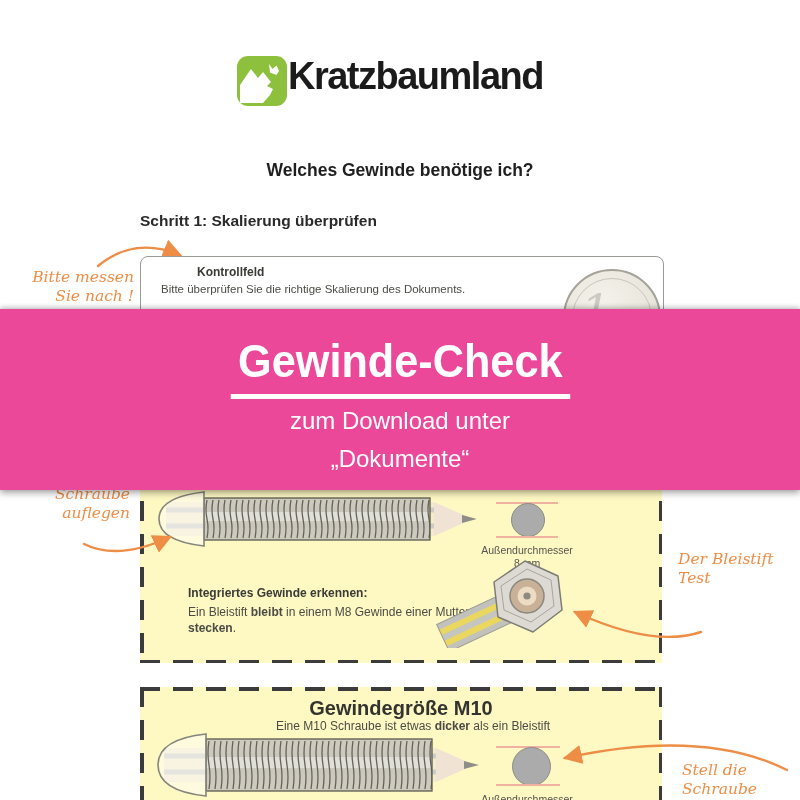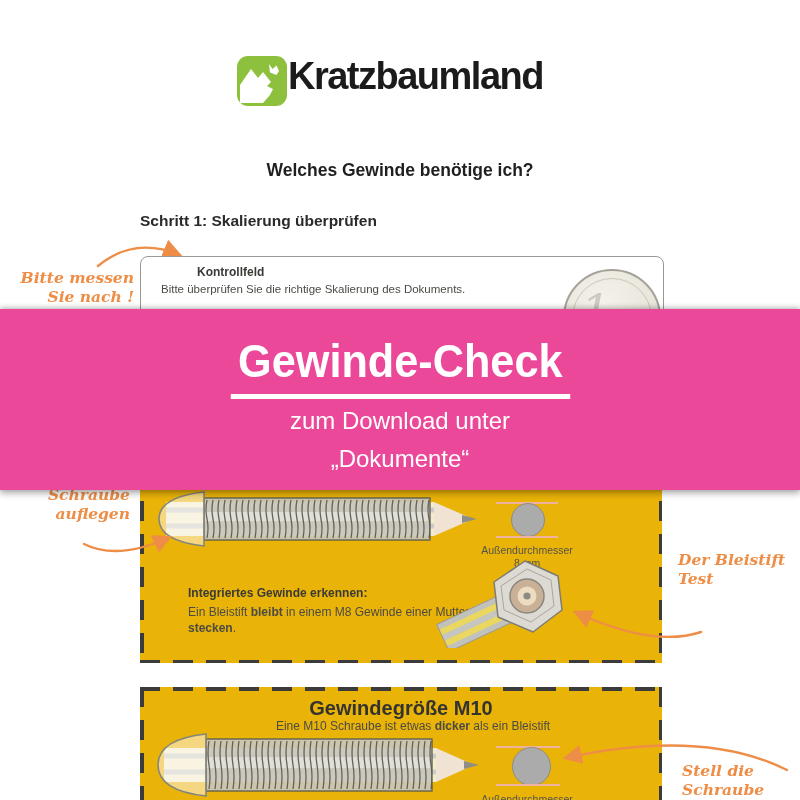--- a/index.html
+++ b/index.html
@@ -10,41 +10,41 @@
   
   .logo{left:236px;top:55px;width:340px;height:56px;display:flex;align-items:flex-start;gap:0;}
   .logo-icon svg{display:block;}
   .logo-text{font-size:38px;font-weight:bold;letter-spacing:-1.5px;color:#1b1b1b;}
 
   
   .h1{left:0;top:160px;width:800px;text-align:center;font-size:17.5px;font-weight:bold;color:#1f1f1f;}
   .h2{left:140px;top:212px;font-size:15.5px;font-weight:bold;color:#2a2a2a;}
 
   
-  .note{font-family:"DejaVu Serif",serif;font-style:italic;font-weight:bold;
+  .note{font-family:"DejaVu Serif",serif;font-style:italic;font-weight:normal;
         color:#EE8D46;font-size:15.5px;line-height:19px;}
   .note-measure{left:20px;top:268px;width:114px;text-align:right;}
   .note-screw{left:46px;top:485px;width:84px;text-align:right;}
   .note-pencil{left:678px;top:550px;width:110px;text-align:left;}
   .note-stell{left:682px;top:761px;width:110px;text-align:left;}
 
   
   .kontrollfeld{left:140px;top:256px;width:522px;height:150px;background:#fff;
       border:1.5px solid #9a9a94;border-radius:8px;overflow:hidden;}
   .kf-title{position:absolute;left:20px;top:8px;font-size:12px;font-weight:bold;color:#3a3a36;padding-left:36px;}
   .kf-body{position:absolute;left:20px;top:26px;font-size:11.5px;color:#4b4b45;}
   .coin{position:absolute;left:422px;top:12px;width:94px;height:94px;border-radius:50%;
       background:radial-gradient(circle at 40% 35%, #f4f2eb, #e7e4da 70%, #ddd9cd);
       border:2px solid #a5a399;}
   .coin-inner{position:absolute;inset:7px;border:1px solid #c9c6ba;border-radius:50%;}
   .coin-num{position:absolute;left:16px;top:14px;font-size:46px;font-style:italic;
       color:rgba(158,156,146,.45);font-family:"DejaVu Serif",serif;}
 
   
-  .doc-section{background:#eab308;}
+  .doc-section{background:#fef9c3;}
   .sec-m8{left:140px;top:468px;width:522px;height:195px;}
   .sec-m10{left:140px;top:687px;width:522px;height:113px;overflow:hidden;}
   .dash-h{position:absolute;left:0;width:100%;height:3.5px;
       background:repeating-linear-gradient(90deg,#3B3B3B 0 20px,transparent 20px 33px);}
   .dash-v{position:absolute;top:0;height:100%;width:3.5px;
       background:repeating-linear-gradient(180deg,#3B3B3B 0 20px,transparent 20px 33px);}
   .d-top{top:0;} .d-bot{bottom:0;} .d-left{left:0;} .d-right{right:0;}
 
   
   .diam-line{position:absolute;height:2px;background:#f0b2a0;}

